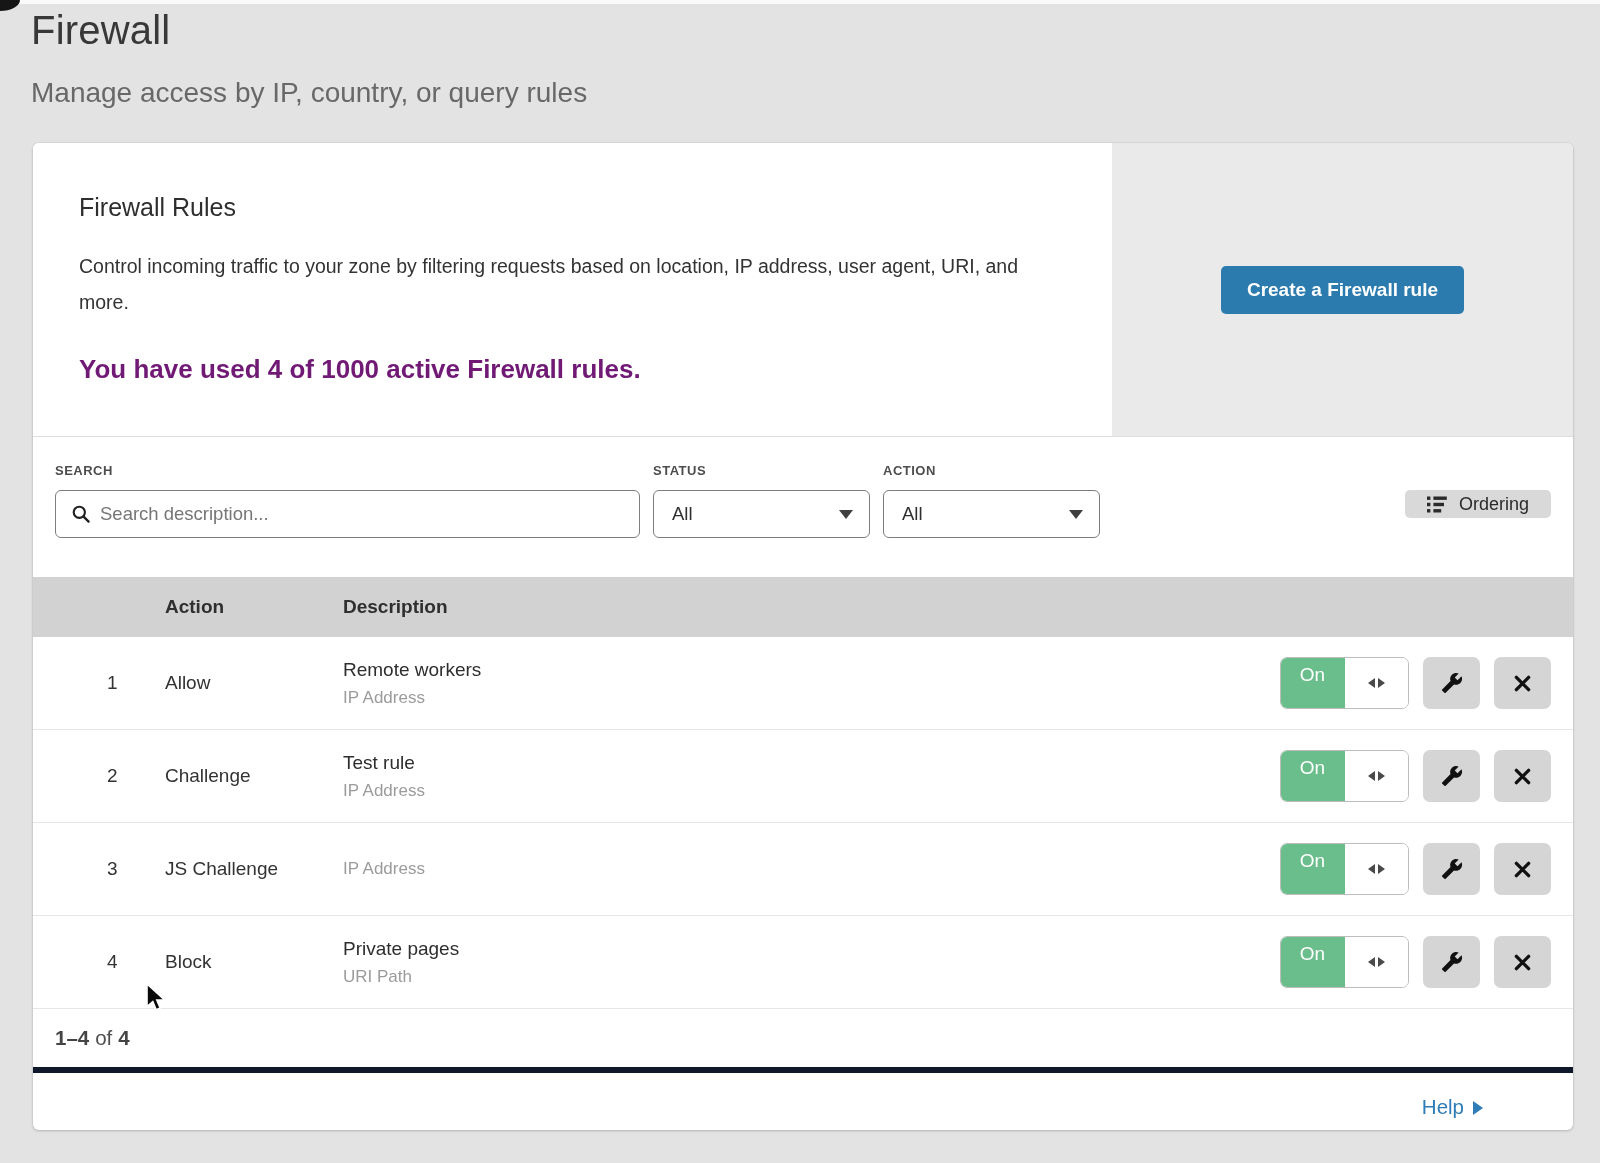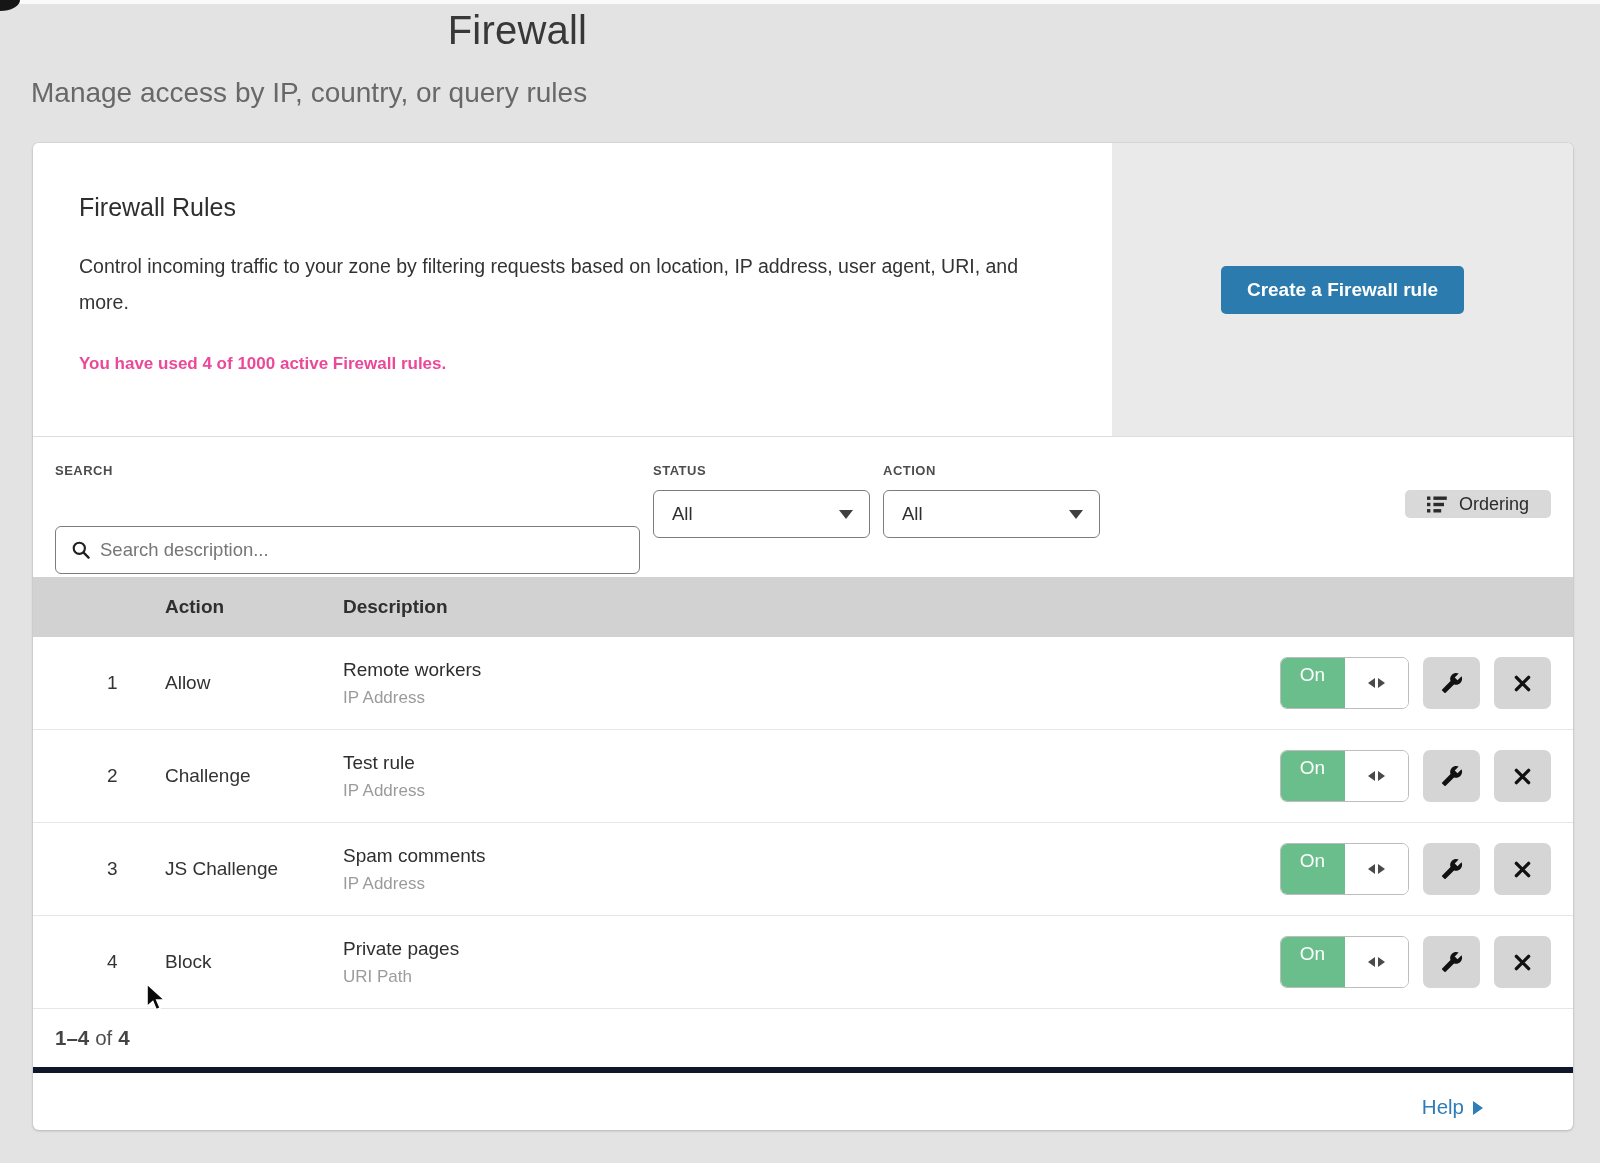--- a/index.html
+++ b/index.html
@@ -9,50 +9,50 @@
     background: #e3e3e3;
     font-family: "Liberation Sans", sans-serif;
     color: #333;
     overflow: hidden;
   }
   
   .top-strip { position:absolute; top:0; left:0; right:0; height:4px; background:#fafafa; }
   .window-corner { position:absolute; top:0; left:0; width:20px; height:11px; background:#161616; border-bottom-right-radius:100% 100%; }
 
   
-  .page-header { position:absolute; top:8px; left:31px;text-align:right; }
+  .page-header { position:absolute; top:8px; left:31px; }
   .page-title { font-size:40px; font-weight:400; color:#383838; letter-spacing:.2px; }
   .page-subtitle { margin-top:24px; font-size:28px; font-weight:400; color:#686868; }
 
   
   .card {
     position:absolute; left:33px; top:143px; width:1540px; height:987px;
     background:#fff; border-radius:6px;
     box-shadow: 0 1px 3px rgba(0,0,0,.18), 0 0 0 1px rgba(0,0,0,.03);
     overflow:hidden;
   }
 
   .card-top { display:flex; height:294px; border-bottom:1px solid #ddd; }
   .card-top-left { width:1079px; background:#fff; padding:50px 46px; }
   .section-heading { font-size:25px; font-weight:400; color:#2e2e2e; margin-bottom:26px; }
   .section-description { font-size:19.5px; line-height:36px; color:#333; max-width:950px; }
-  .usage-note { margin-top:34px; font-size:17px; font-weight:700; color:#ec4899; }
+  .usage-note { margin-top:34px; font-size:26px; font-weight:700; color:#701a75; }
   .card-top-right { flex:1; background:#eaeaea; display:flex; align-items:center; justify-content:center; }
   .create-btn {
     background:#2c7bae; color:#fff; border:none; border-radius:5px;
     font-family:"Liberation Sans",sans-serif; font-size:19px; font-weight:600;
     padding:13px 26px; cursor:pointer;
   }
 
   
   .filters { height:140px; display:flex; align-items:flex-start; padding:26px 22px 0 22px; background:#fff; }
   .filter-group { display:flex; flex-direction:column; }
   .filter-label { font-size:13px; font-weight:700; color:#4d4d4d; letter-spacing:.5px; margin-bottom:12px; }
   .search-group { width:585px; }
-  .search-box { position:relative; height:48px;margin-top:36px; }
+  .search-box { position:relative; height:48px; }
   .search-box svg { position:absolute; left:16px; top:14px; }
   .search-input {
     width:100%; height:48px; border:1.5px solid #7d7d7d; border-radius:6px;
     padding:0 14px 0 44px; font-family:"Liberation Sans",sans-serif; font-size:18.5px; color:#333;
     background:#fff; outline:none;
   }
   .search-input::placeholder { color:#767676; }
   .select-group { margin-left:13px; width:217px; }
   .select {
     height:48px; border:1.5px solid #7d7d7d; border-radius:6px; background:#fff;
@@ -242,21 +242,20 @@
           <path d="M5 5 L19 19 M19 5 L5 19" stroke="#111" stroke-width="3.8" stroke-linecap="round"></path>
         </svg>
       </button>
     </div>
   </div>
 
   <div class="trow">
     <div class="cell-num">3</div>
     <div class="cell-action">JS Challenge</div>
     <div class="cell-desc">
-      <div class="desc-title">Spam comments</div>
       <div class="desc-sub">IP Address</div>
     </div>
     <div class="cell-controls">
       <div class="toggle">
         <span class="toggle-on">On</span>
         <span class="toggle-handle">
             <i class="tri-l"></i>
             <i class="tri-r"></i>
           </span>
       </div>

